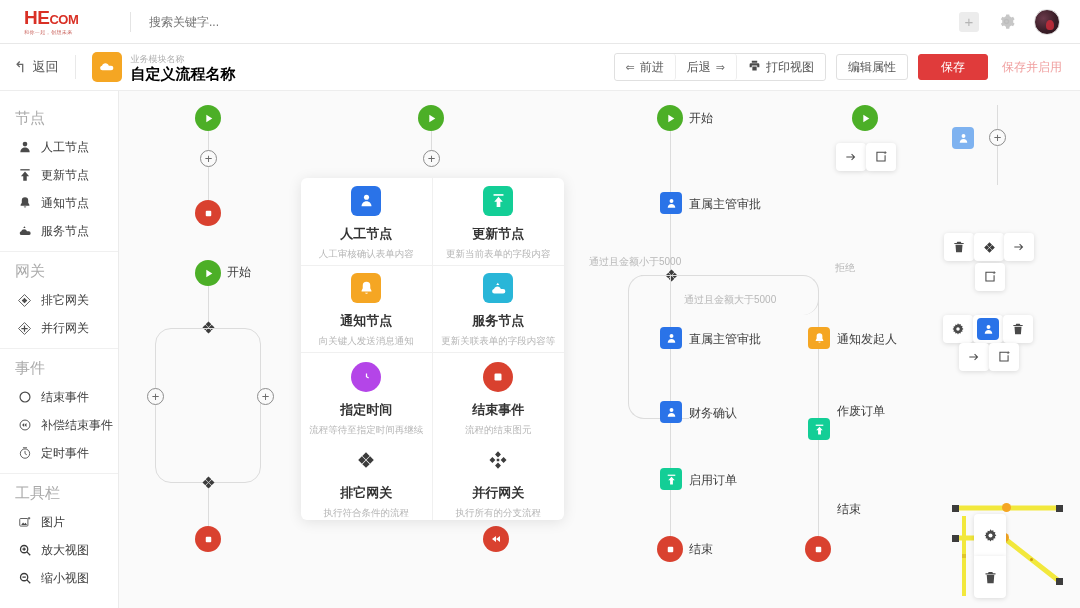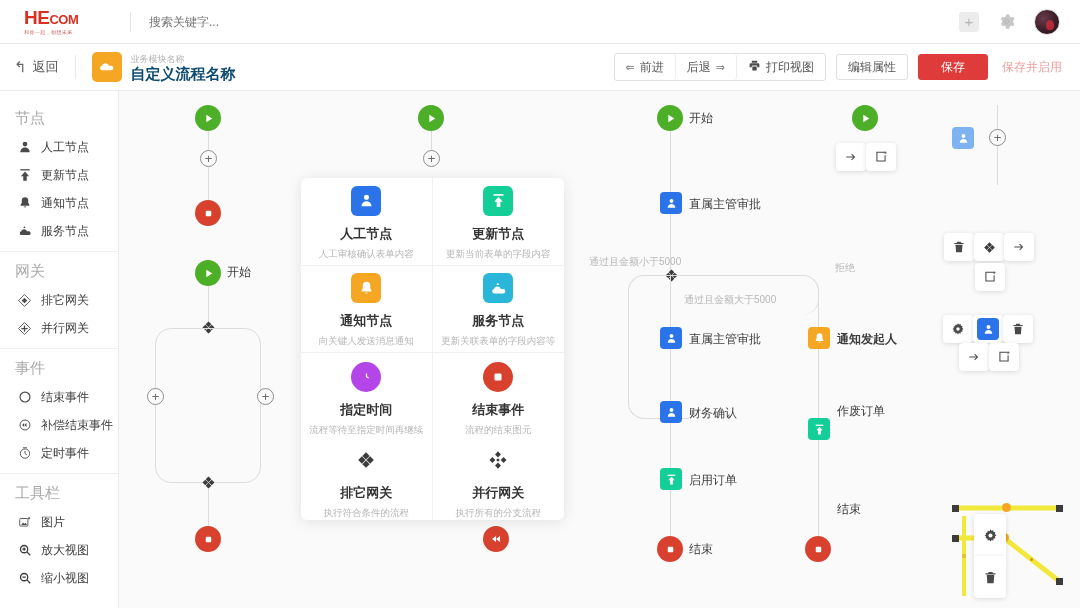--- a/index.html
+++ b/index.html
@@ -49,21 +49,21 @@
   }
   .back-btn { display: flex; align-items: center; gap: 6px; padding-left: 14px; color: #555; font-size: 13px; cursor: pointer; }
   .back-ico { font-size: 15px; color: #666; }
   .sub-div { width: 1px; height: 24px; background: #e9e9e9; margin: 0 16px; }
   .module-icon {
     width: 30px; height: 30px; border-radius: 5px; background: #f5a623;
     display: flex; align-items: center; justify-content: center; margin-right: 9px;
   }
   .module-texts { display: flex; flex-direction: column; justify-content: center; }
   .module-sub { font-size: 9px; color: #b0b0b0; line-height: 12px; }
-  .module-title { font-size: 15px; color: #0c4a6e; font-weight: bold; line-height: 17px; }
+  .module-title { font-size: 15px; color: #000000; font-weight: bold; line-height: 17px; }
 
   .tb-right { margin-left: auto; display: flex; align-items: center; padding-right: 14px; gap: 10px; }
   .btn-group { display: flex; border: 1px solid #e0e0e0; border-radius: 3px; overflow: hidden; background:#fff;}
   .btn-group .tb-btn { border: none; border-right: 1px solid #ededed; }
   .btn-group .tb-btn:last-child { border-right: none; }
   .tb-btn {
     height: 26px; padding: 0 11px; display: flex; align-items: center; gap: 5px;
     font-size: 12px; color: #555; background: #fff; cursor: pointer;
     border: 1px solid #e0e0e0; border-radius: 3px; white-space: nowrap;
   }
@@ -453,21 +453,21 @@
         </svg>
     </div>
     <div class="node-label" style="left:570px; top:240px;">直属主管审批</div>
 
     <div class="sq-node sq-orange" style="left:689px; top:236px;">
       <svg viewBox="0 0 24 24" width="13" height="13" fill="#ffffff">
           <path d="M12 2.5a5.3 5.3 0 00-5.3 5.3v4L5 15v1.4h14V15l-1.7-3.2v-4A5.3 5.3 0 0012 2.5z"></path>
           <path d="M9.9 18a2.2 2.2 0 004.2 0z"></path>
         </svg>
     </div>
-    <div class="node-label" style="left:718px; top:240px;font-weight:bold;">通知发起人</div>
+    <div class="node-label" style="left:718px; top:240px;">通知发起人</div>
 
     <div class="sq-node sq-blue" style="left:541px; top:310px;">
       <svg viewBox="0 0 24 24" width="13" height="13" fill="#ffffff">
           <circle cx="12" cy="7.5" r="3.6"></circle>
           <path d="M5 20c0-3.9 3.1-7 7-7s7 3.1 7 7z"></path>
         </svg>
     </div>
     <div class="node-label" style="left:570px; top:314px;">财务确认</div>
 
     <div class="sq-node sq-green" style="left:689px; top:327px;">

